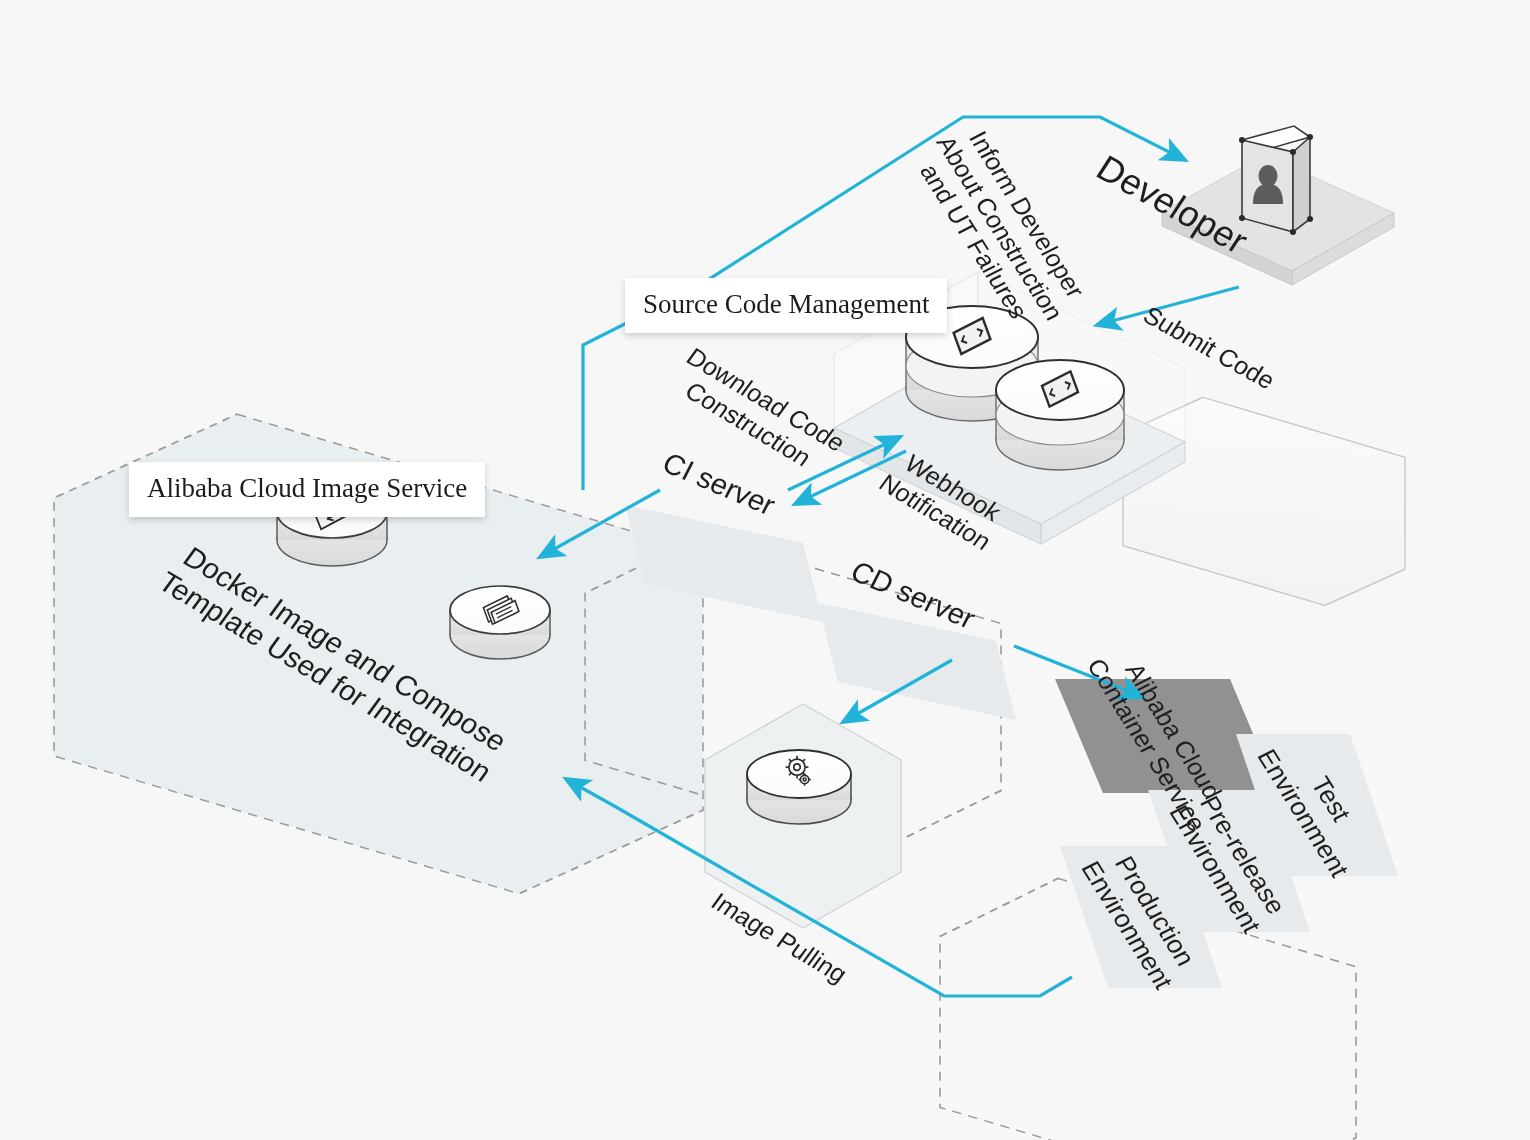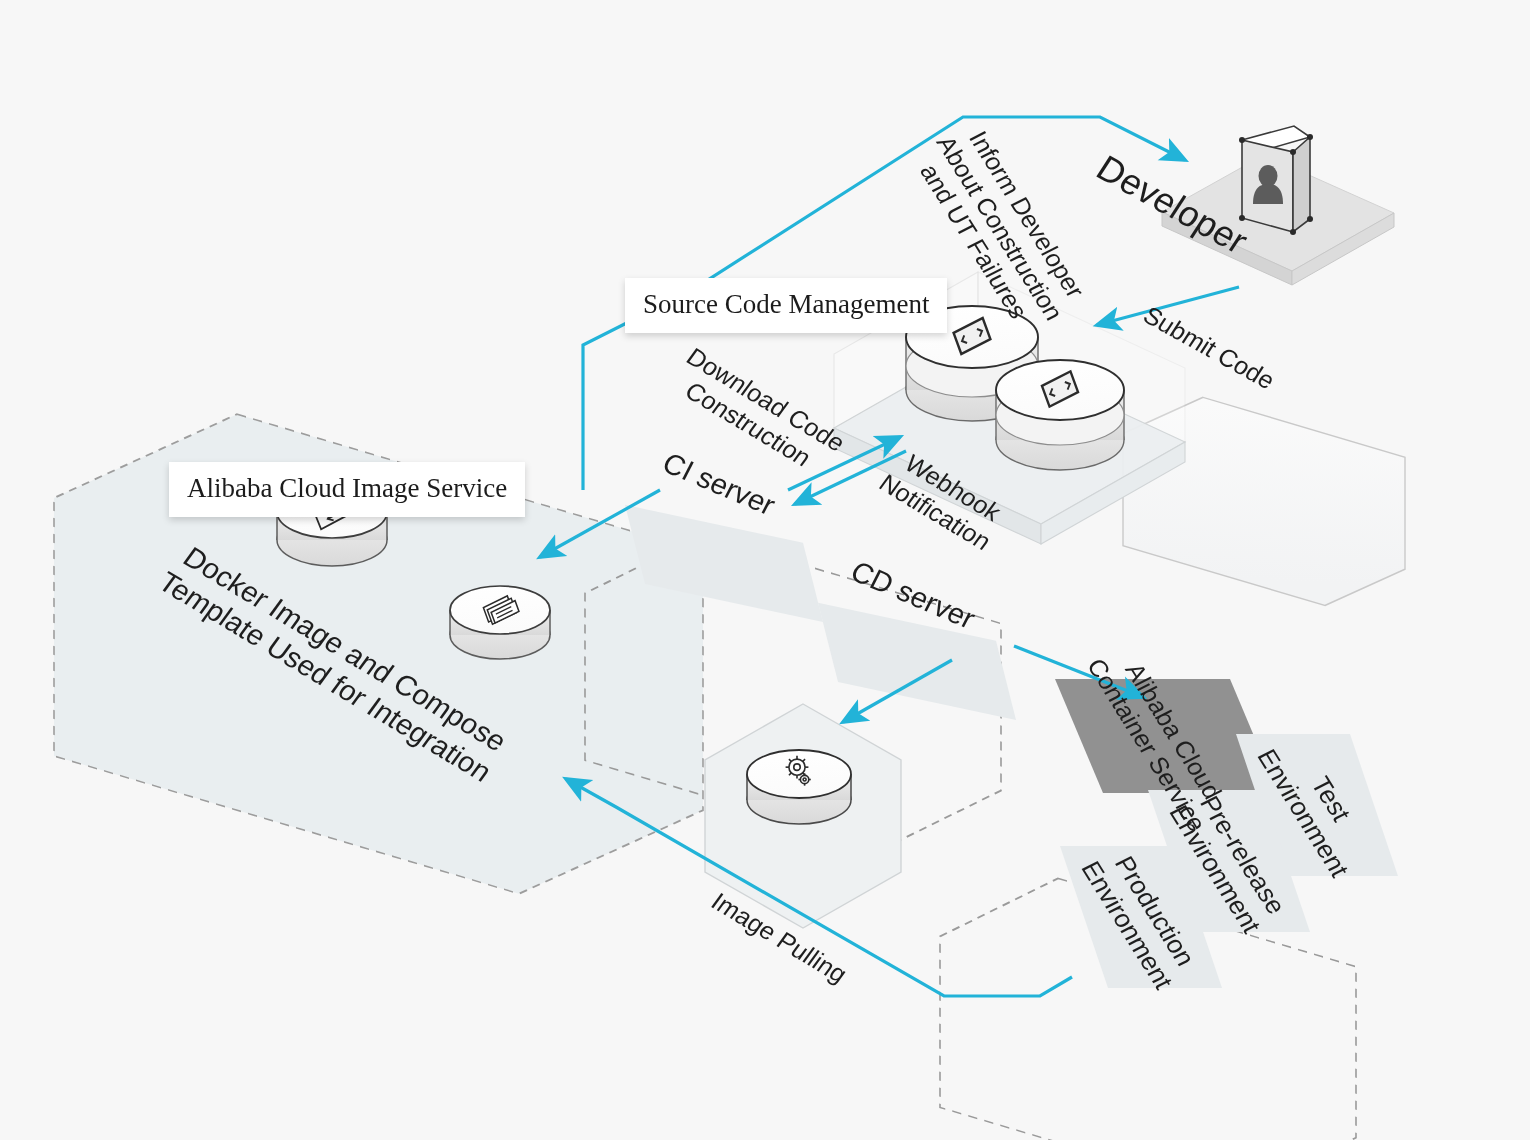--- a/index.html
+++ b/index.html
@@ -268,16 +268,16 @@
   <div class="isotext" style="left:1229px;top:862px;font-size:26px;text-align:center;transform:translate(-50%,-50%) rotate(58deg) skewX(-5deg);">Pre-release
 Environment</div>
 
   <div class="isotext" style="left:1141px;top:918px;font-size:26px;text-align:center;transform:translate(-50%,-50%) rotate(58deg) skewX(-5deg);">Production
 Environment</div>
 
   <div class="isotext" style="left:779px;top:938px;font-size:25px;transform:translate(-50%,-50%) rotate(31deg) skewX(-5deg);">Image Pulling</div>
 
   <div class="chip" style="left:625px;top:278px;">Source Code Management</div>
 
-  <div class="chip" style="left:129px;top:462px;margin-left:40px;">Alibaba Cloud Image Service</div>
+  <div class="chip" style="left:129px;top:462px;">Alibaba Cloud Image Service</div>
 
 
 </div>
 
 </body></html>

